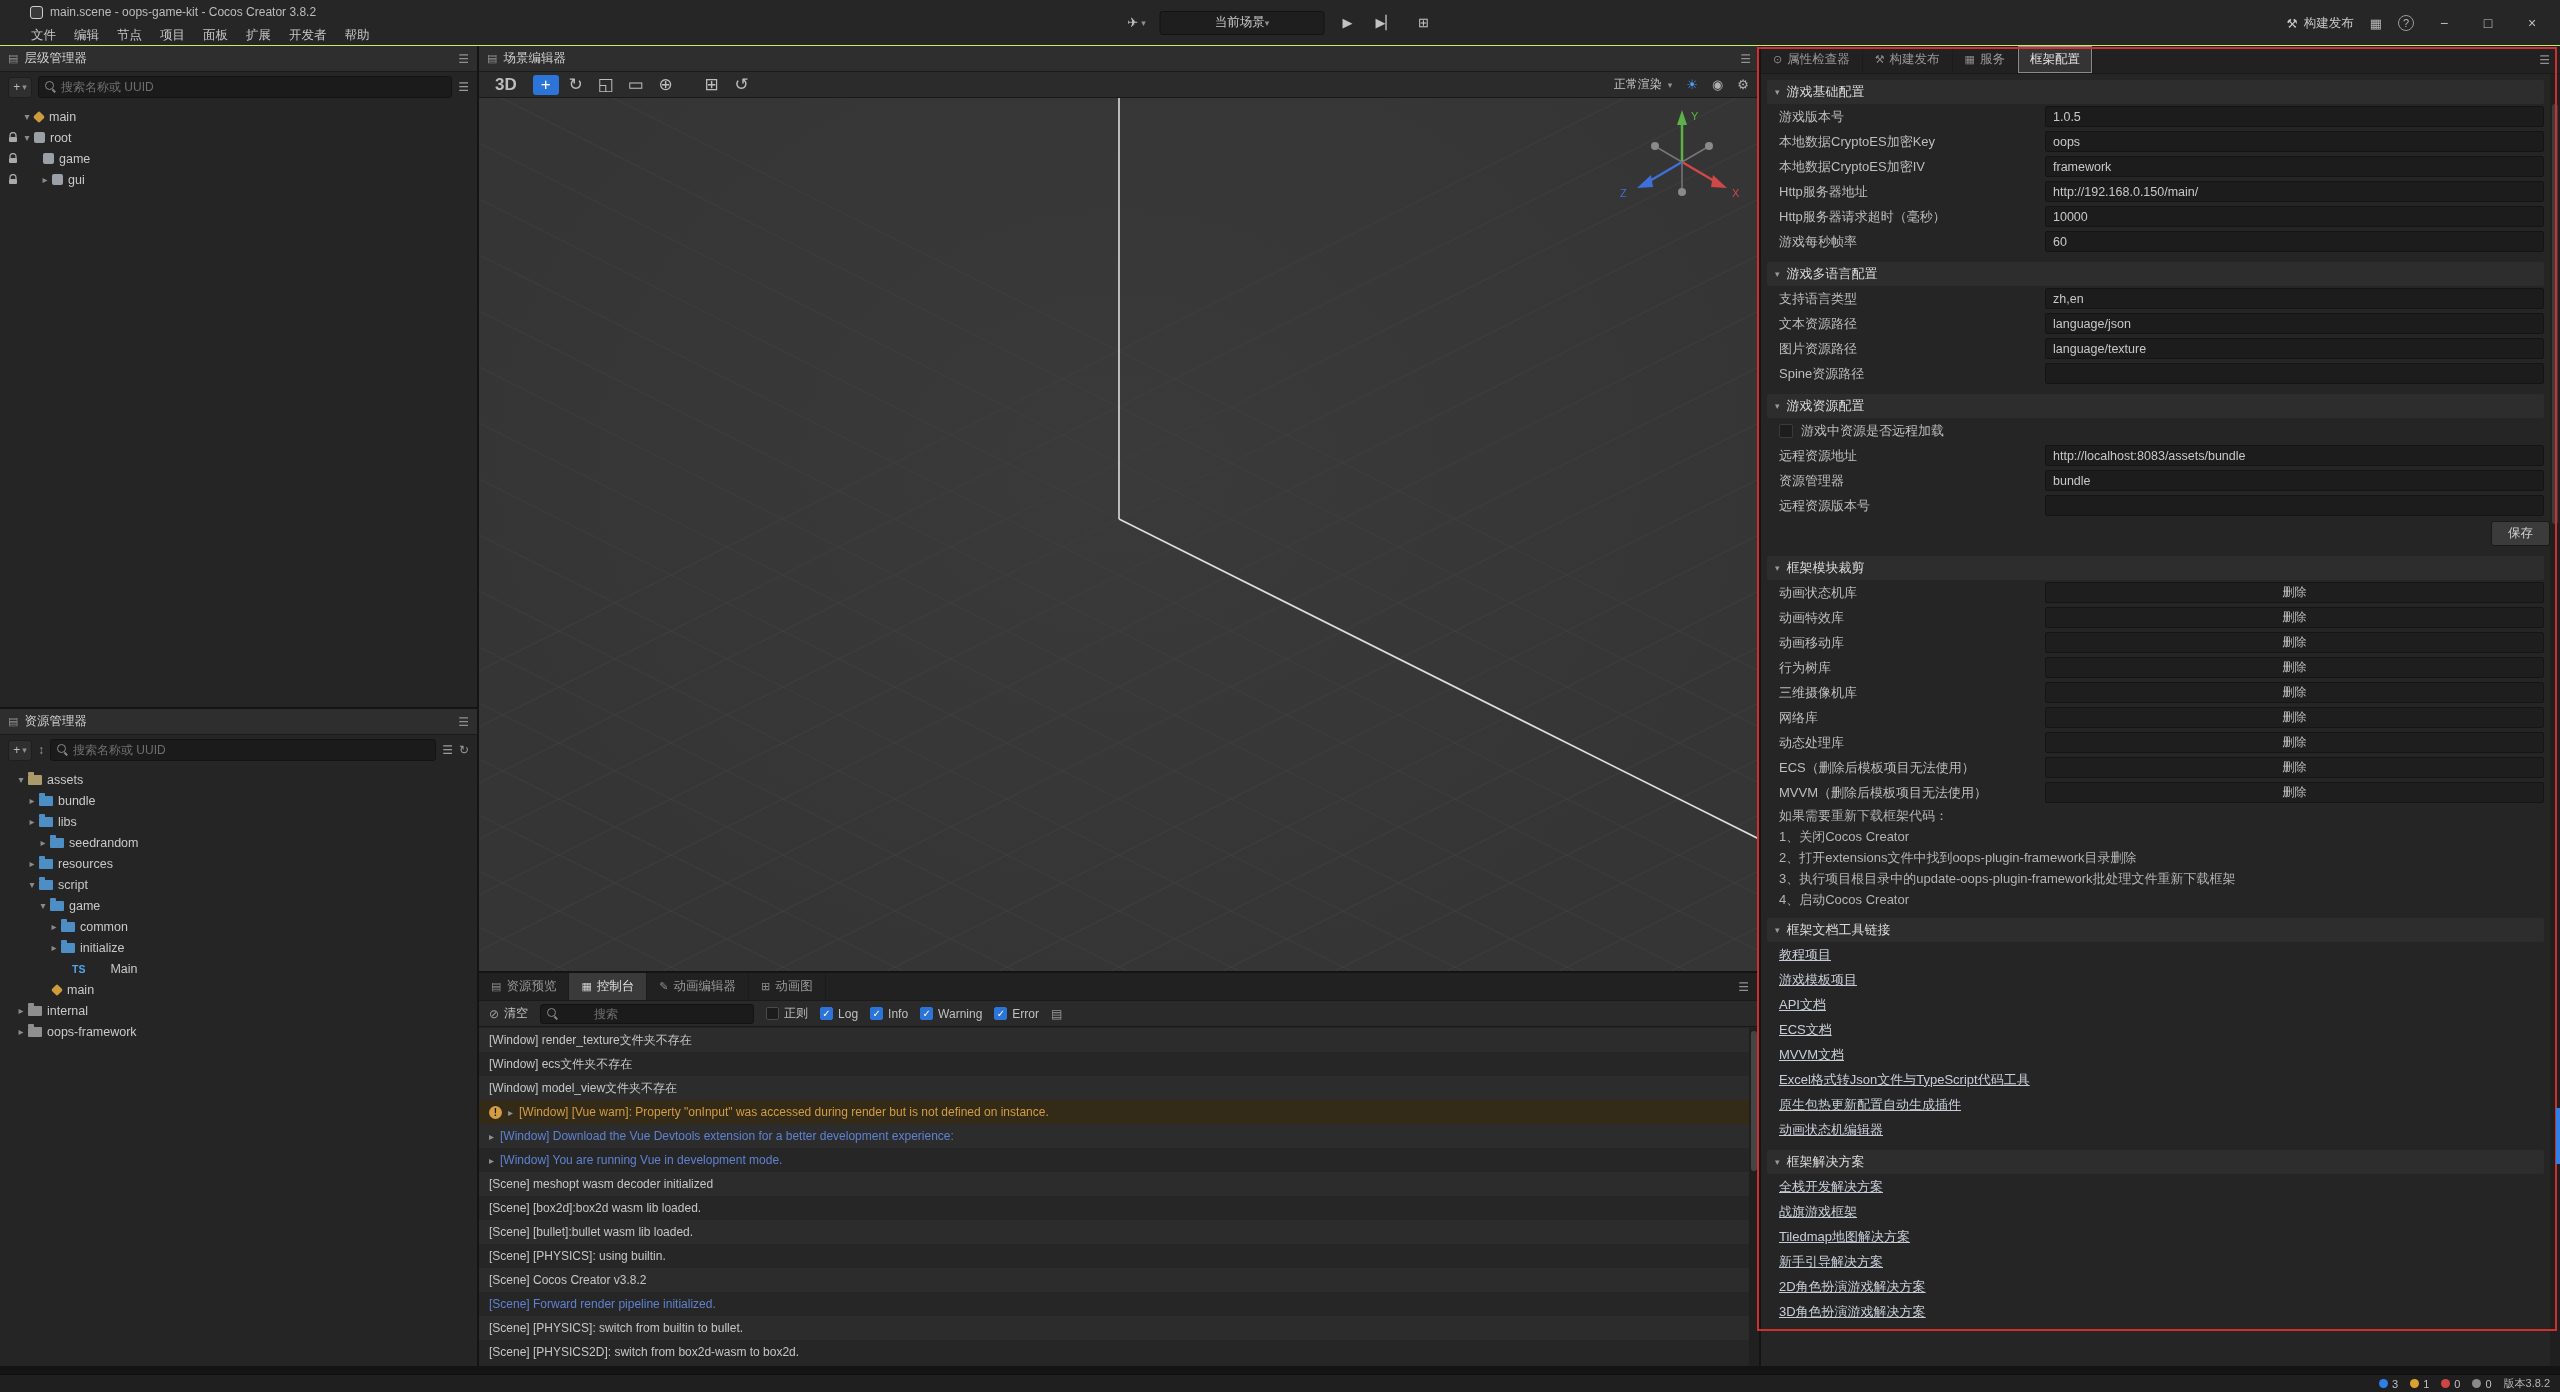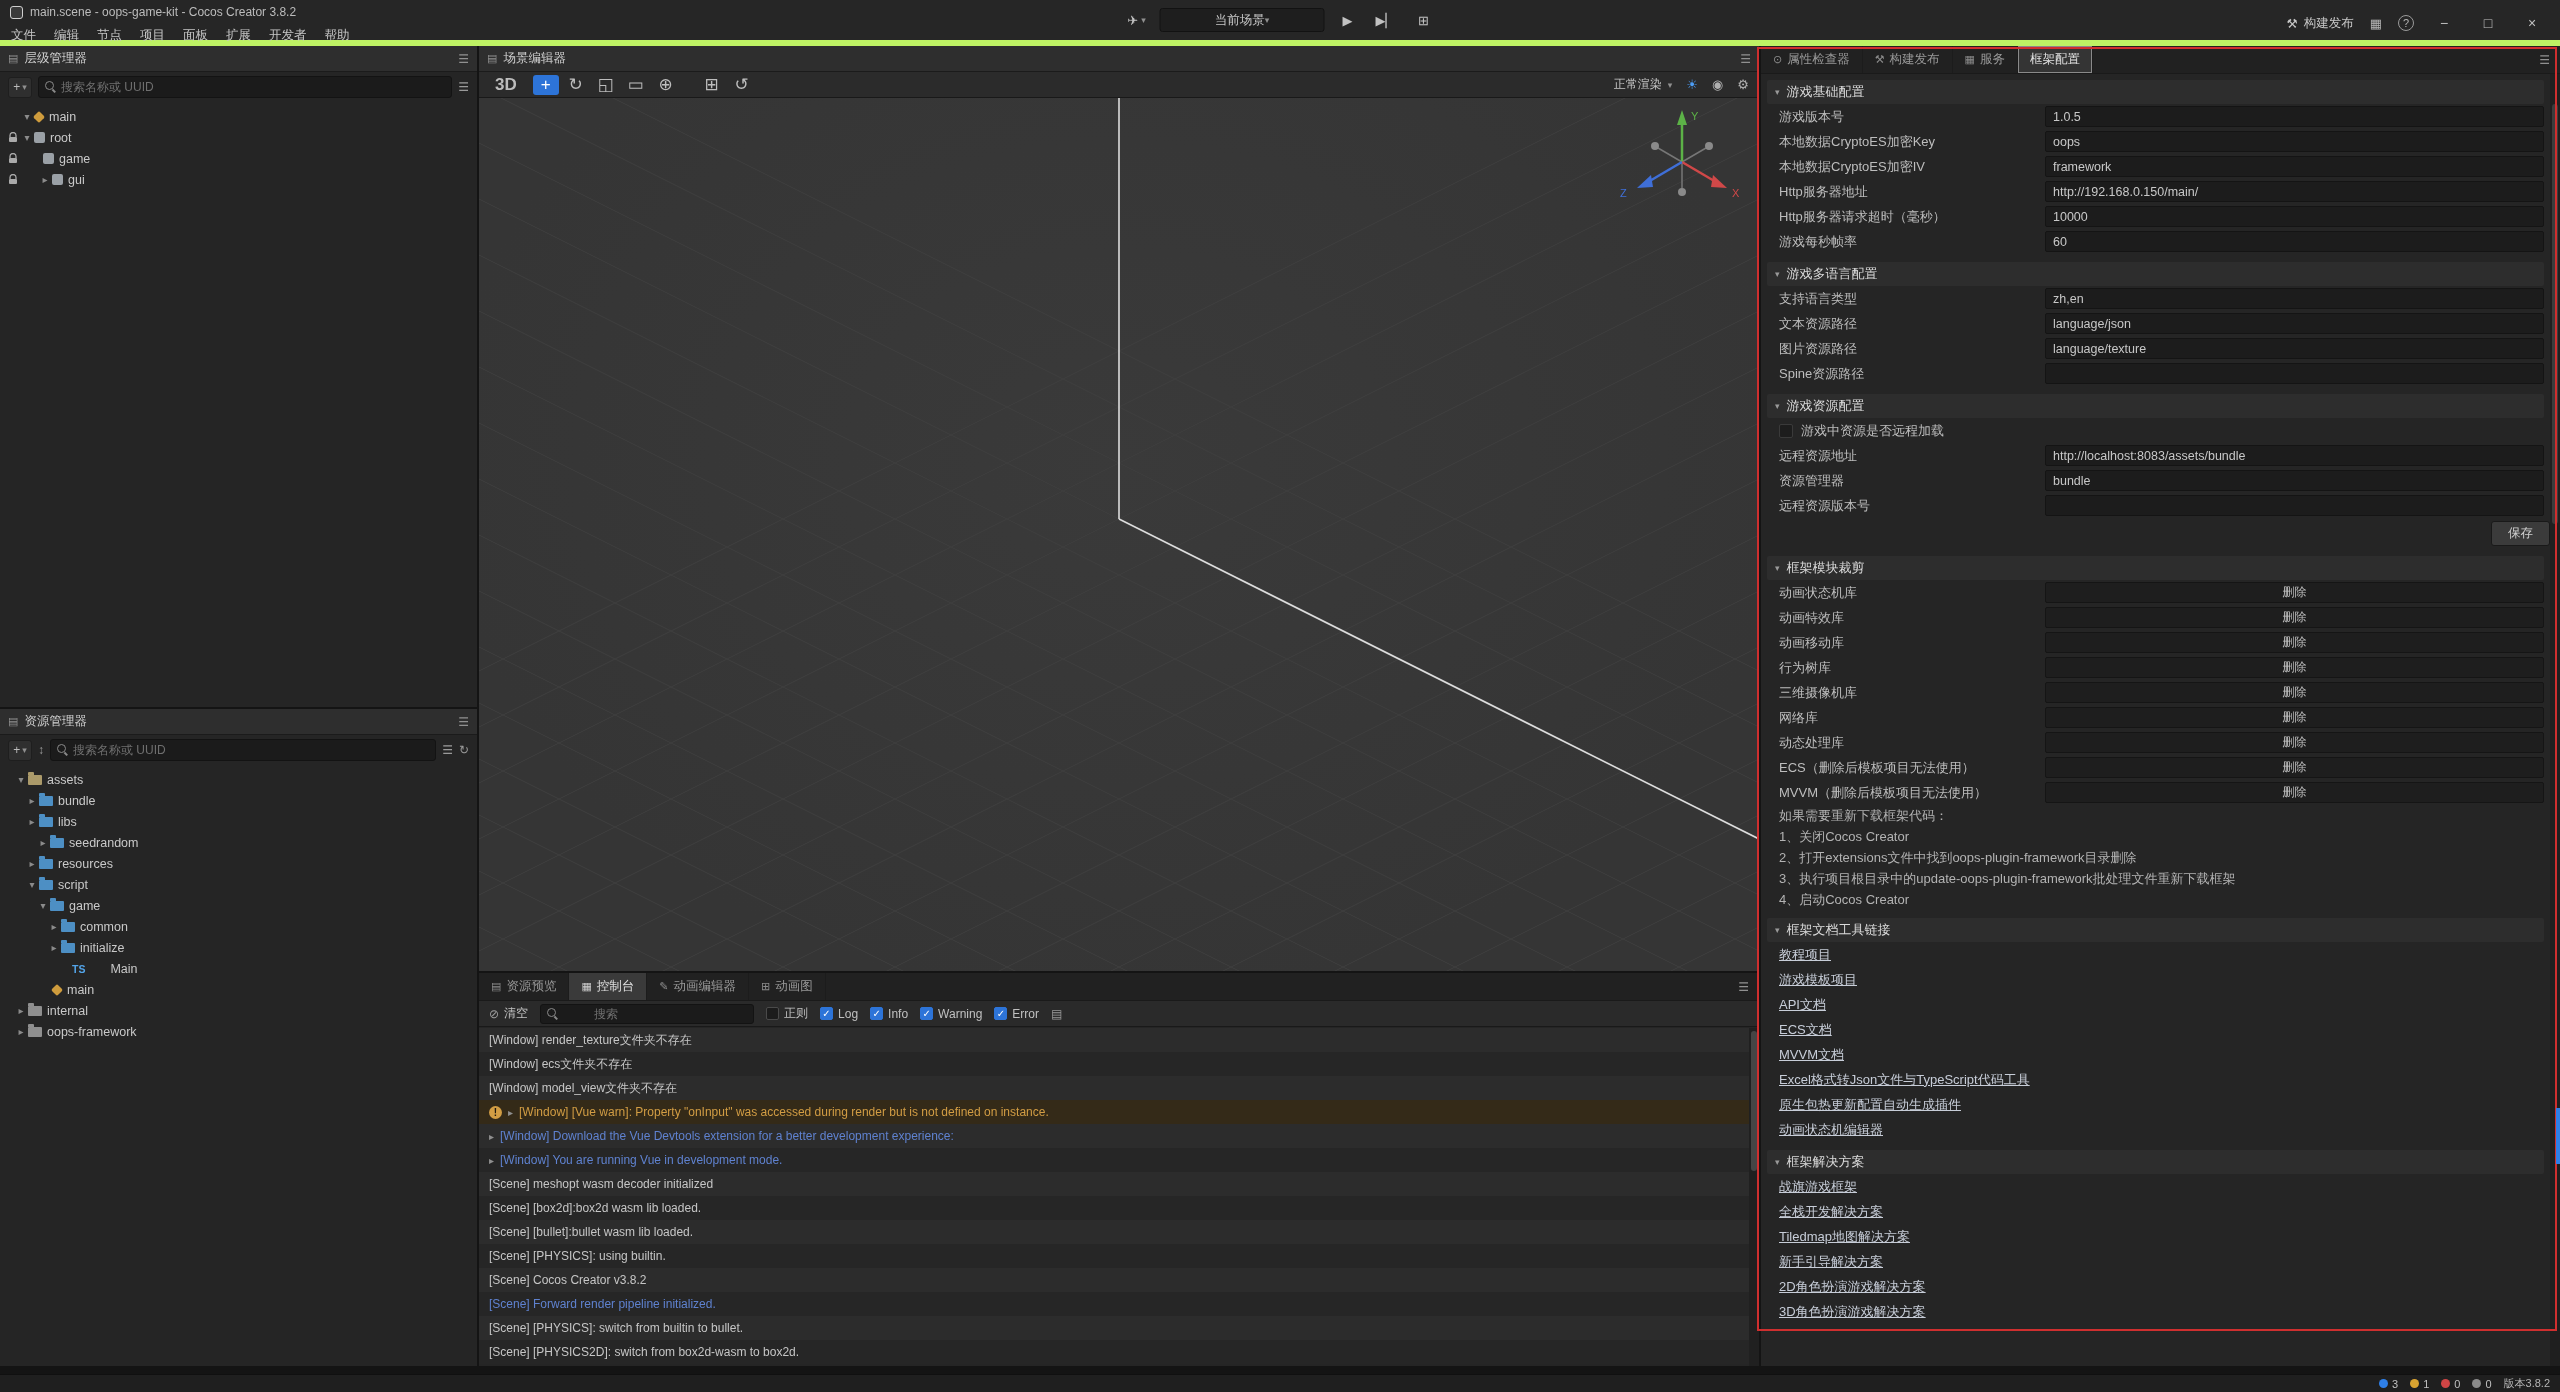--- a/index.html
+++ b/index.html
@@ -1,20 +1,20 @@
 <!DOCTYPE html>
 <html><head>
 <meta charset="utf-8">
 <style>
   * { margin:0; padding:0; box-sizing:border-box; }
   html,body { width:2560px; height:1392px; }
   body { position:relative; overflow:hidden; background:#141414; font-family:"Liberation Sans", sans-serif; color:#ccc; font-size:12px; }
 
   
-  .topbar { position:absolute; left:0; top:0; width:2560px; height:46px; background:#262626; border-bottom:6px solid #bef264; z-index:10; }
+  .topbar { position:absolute; left:0; top:0; width:2560px; height:46px; background:#262626; border-bottom:1px solid #bef264; z-index:10;padding-left:20px; }
   .title-row { display:flex; align-items:center; height:24px; padding-left:10px; gap:7px; }
   .app-icon { width:13px; height:13px; border:1.5px solid #cfcfcf; border-radius:3px; background:#3a3a3a; }
   .win-title { font-size:12px; color:#bcbcbc; }
   .menu-row { display:flex; height:22px; align-items:center; padding-left:2px; }
   .menu-item { padding:0 9px; font-size:12.5px; color:#c6c6c6; height:22px; line-height:22px; cursor:default; }
   .topbar-center { position:absolute; left:50%; top:50%; transform:translate(-50%,-50%); display:flex; align-items:center; gap:8px; }
   .tb-btn { min-width:30px; height:24px; display:flex; align-items:center; justify-content:center; color:#c2c2c2; font-size:13px; border-radius:3px; gap:3px; }
   .scene-select { width:165px; height:24px; background:#1e1e1e; border:1px solid #121212; border-radius:3px; display:flex; align-items:center; justify-content:center; padding:0 9px; font-size:12.5px; color:#c8c8c8; }
   .caret { font-size:9px; color:#8f8f8f; }
   .topbar-right { position:absolute; right:0; top:0; height:46px; display:flex; align-items:center; gap:16px; padding-right:14px; }
@@ -708,24 +708,24 @@
         <div class="ins-row">
           <span class="lnk">动画状态机编辑器</span>
         </div>
       </div>
       <div class="ins-section">
         <div class="ins-sec-head">
           <span class="sec-arrow">▾</span>
           <span>框架解决方案</span>
         </div>
         <div class="ins-row">
+          <span class="lnk">全栈开发解决方案</span>
+        </div>
+        <div class="ins-row">
           <span class="lnk">战旗游戏框架</span>
-        </div>
-        <div class="ins-row">
-          <span class="lnk">全栈开发解决方案</span>
         </div>
         <div class="ins-row">
           <span class="lnk">Tiledmap地图解决方案</span>
         </div>
         <div class="ins-row">
           <span class="lnk">新手引导解决方案</span>
         </div>
         <div class="ins-row">
           <span class="lnk">2D角色扮演游戏解决方案</span>
         </div>

